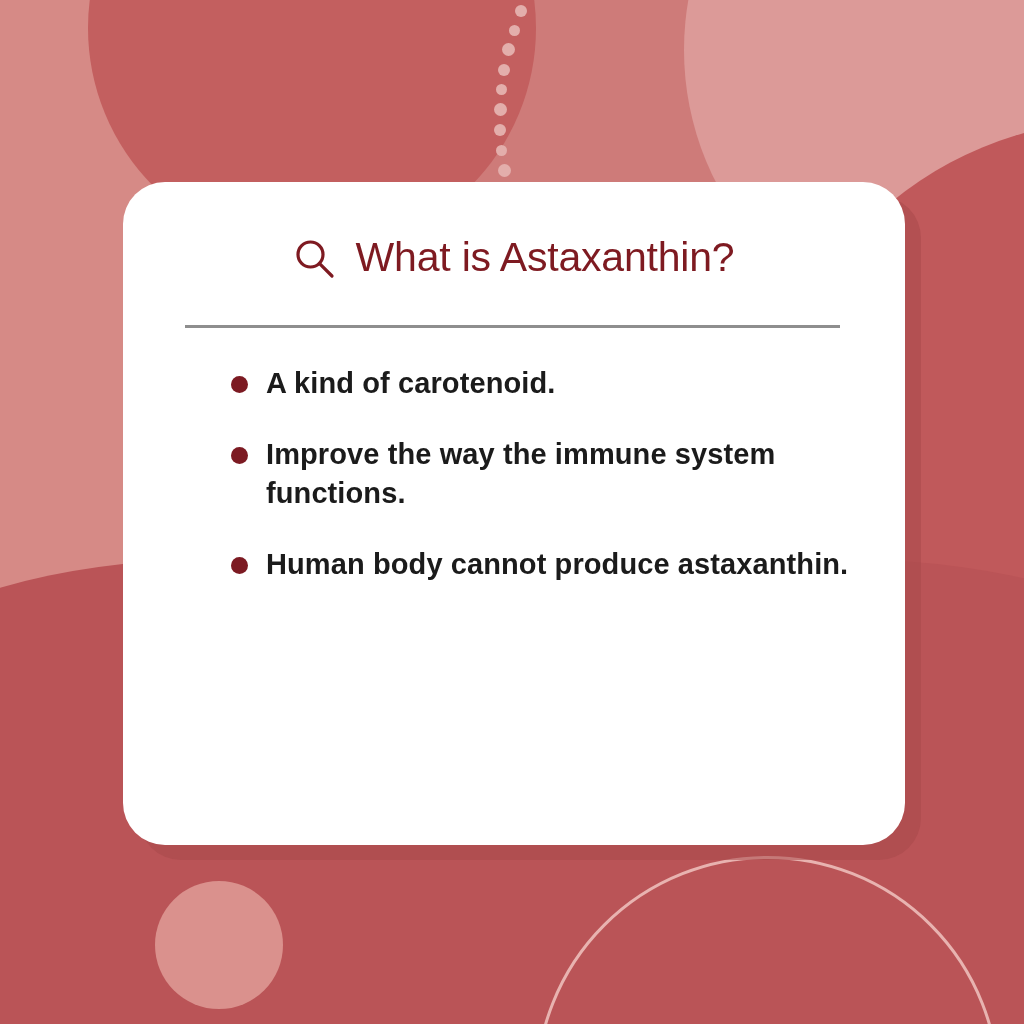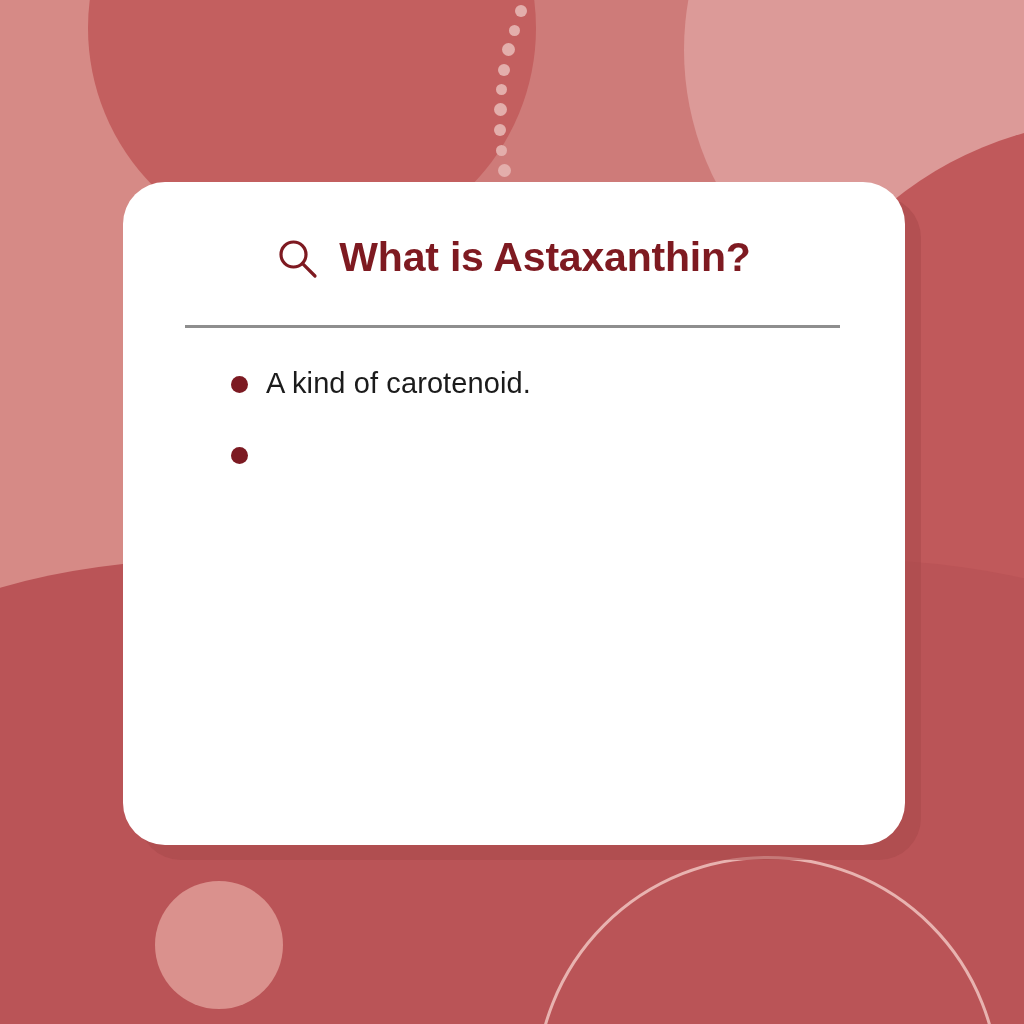--- a/index.html
+++ b/index.html
@@ -160,21 +160,21 @@
   .search-icon {
     display: block;
     width: 42px;
     height: 42px;
     flex: none;
     margin-top: 4px;
   }
 
   .title-text {
     font-size: 41px;
-    font-weight: 700;
+    font-weight: 400;
     color: #7E1A21;
     letter-spacing: -0.2px;
     white-space: nowrap;
     line-height: 1;
   }
 
   
   .divider {
     position: absolute;
     left: 62px;
@@ -206,21 +206,21 @@
     border-radius: 50%;
     background: #7C1A22;
     margin-top: 12px;
     margin-right: 18px;
   }
 
   .bullet-text {
     font-size: 29px;
     line-height: 1.35;
     color: #1B1B1B;
-    font-weight: 400;
+    font-weight: 700;
     letter-spacing: 0.1px;
   }
 </style>
 </head>
 <body>
 
 <div id="poster">
 
   <div class="bg-layer">
     <div class="band-left"></div>
@@ -264,22 +264,27 @@
       <div class="divider"></div>
 
       <div class="bullets">
 
         <div class="bullet-item">
           <span class="bullet-dot"></span>
           <span class="bullet-text">A kind of carotenoid.</span>
         </div>
 
 
-
         <div class="bullet-item">
           <span class="bullet-dot"></span>
+          <span class="bullet-text">Improve the way the immune system functions.</span>
+        </div>
+
+        <div class="bullet-item">
+          <span class="bullet-dot"></span>
+          <span class="bullet-text">Human body cannot produce astaxanthin.</span>
         </div>
 
       </div>
     </div>
   </div>
 
 </div>
 
 </body></html>

